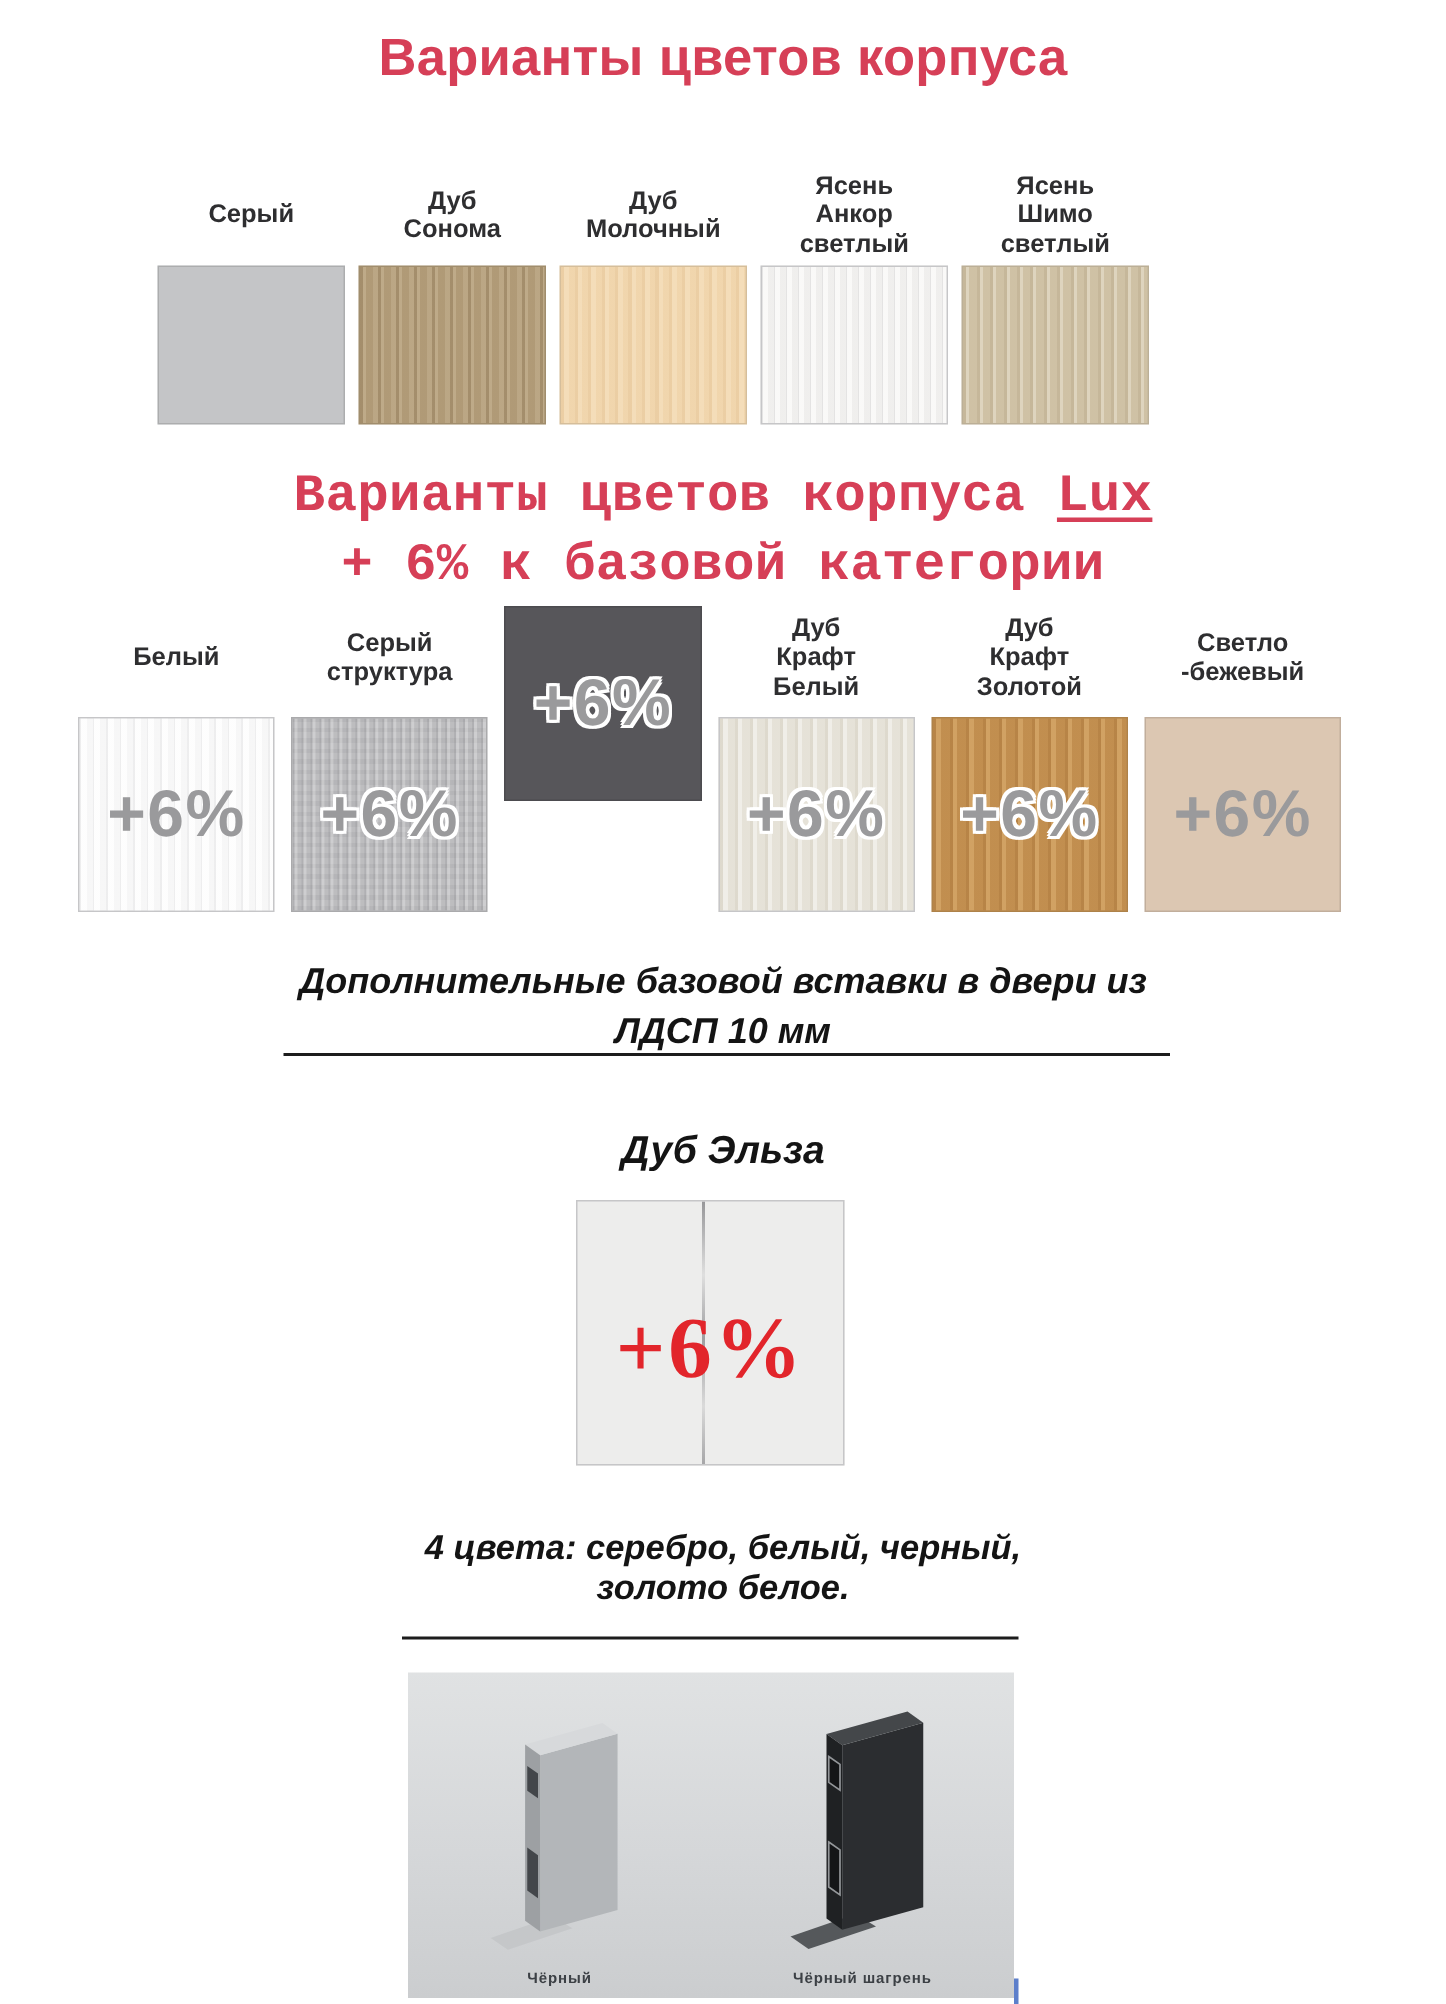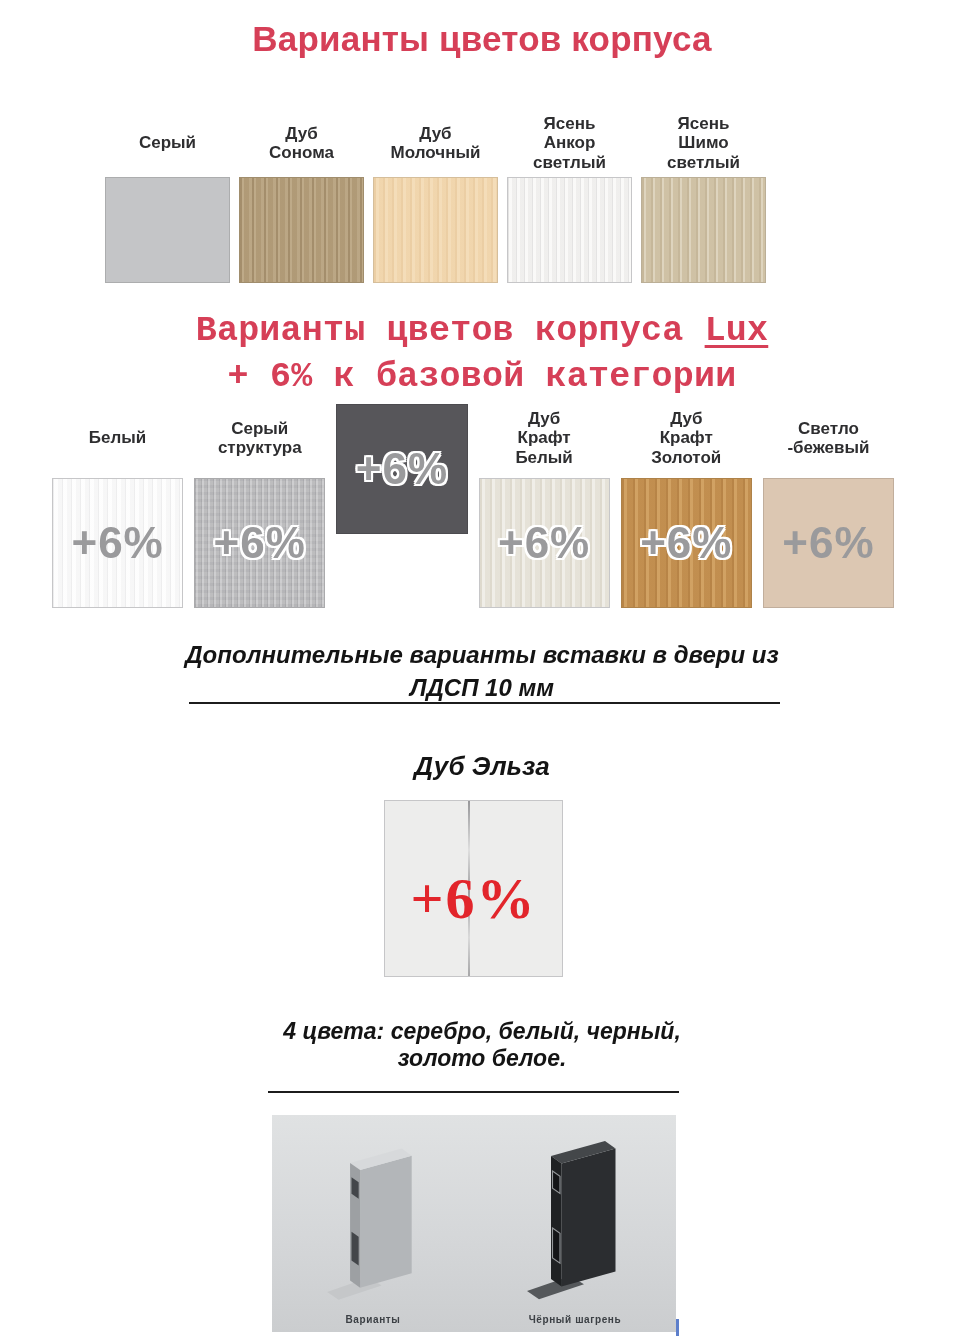--- a/index.html
+++ b/index.html
@@ -190,21 +190,21 @@
     <div class="swcol" style="flex:1">
       <div class="sw-label">Светло
 -бежевый</div>
       <div class="swatch" style="background-color: rgb(220, 199, 178);">
         <span class="badge6">+6%</span>
       </div>
     </div>
   </div>
 
   <div class="doc-head" style="top:638px;">
-    <span style="display:block">Дополнительные варианты вставки в двери из</span>
+    <span style="display:block">Дополнительные базовой вставки в двери из</span>
     <span style="display:block">ЛДСП 10 мм</span>
   </div>
   <div class="rule" style="top:702px;left:189px;width:591px;"></div>
 
   <div class="doc-head" style="top:750px;font-size:26px;">Дуб Эльза</div>
   <div class="elsa-swatch g-elsa b-light" style="background-color: rgb(237, 237, 236);">
     <span class="elsa-badge">+6%</span>
   </div>
 
   <div class="doc-head small-lh" style="top:1018px;">
@@ -216,21 +216,21 @@
   <div class="photo">
     <div class="pcell p-silver">
       <svg width="112" height="172" viewBox="0 0 140 240">
         <polygon class="foot" points="6,212 64,192 82,203 22,223"></polygon>
         <polygon class="face" points="52,42 124,22 124,186 52,206"></polygon>
         <polygon class="topf" points="38,32 110,12 124,22 52,42"></polygon>
         <polygon class="endf" points="38,32 52,42 52,206 38,196"></polygon>
         <polygon class="hole" points="40,52 50,59 50,82 40,75"></polygon>
         <polygon class="hole" points="40,128 50,135 50,175 40,168"></polygon>
       </svg>
-      <div class="plabel">Варианты</div>
+      <div class="plabel">Чёрный</div>
     </div>
     <div class="pcell p-black">
       <svg width="118" height="180" viewBox="0 0 140 240">
         <polygon class="foot" points="6,212 64,192 82,203 22,223"></polygon>
         <polygon class="face" points="52,42 124,22 124,186 52,206"></polygon>
         <polygon class="topf" points="38,32 110,12 124,22 52,42"></polygon>
         <polygon class="endf" points="38,32 52,42 52,206 38,196"></polygon>
         <polygon class="hole" points="40,52 50,59 50,82 40,75"></polygon>
         <polygon class="hole" points="40,128 50,135 50,175 40,168"></polygon>
       </svg>

